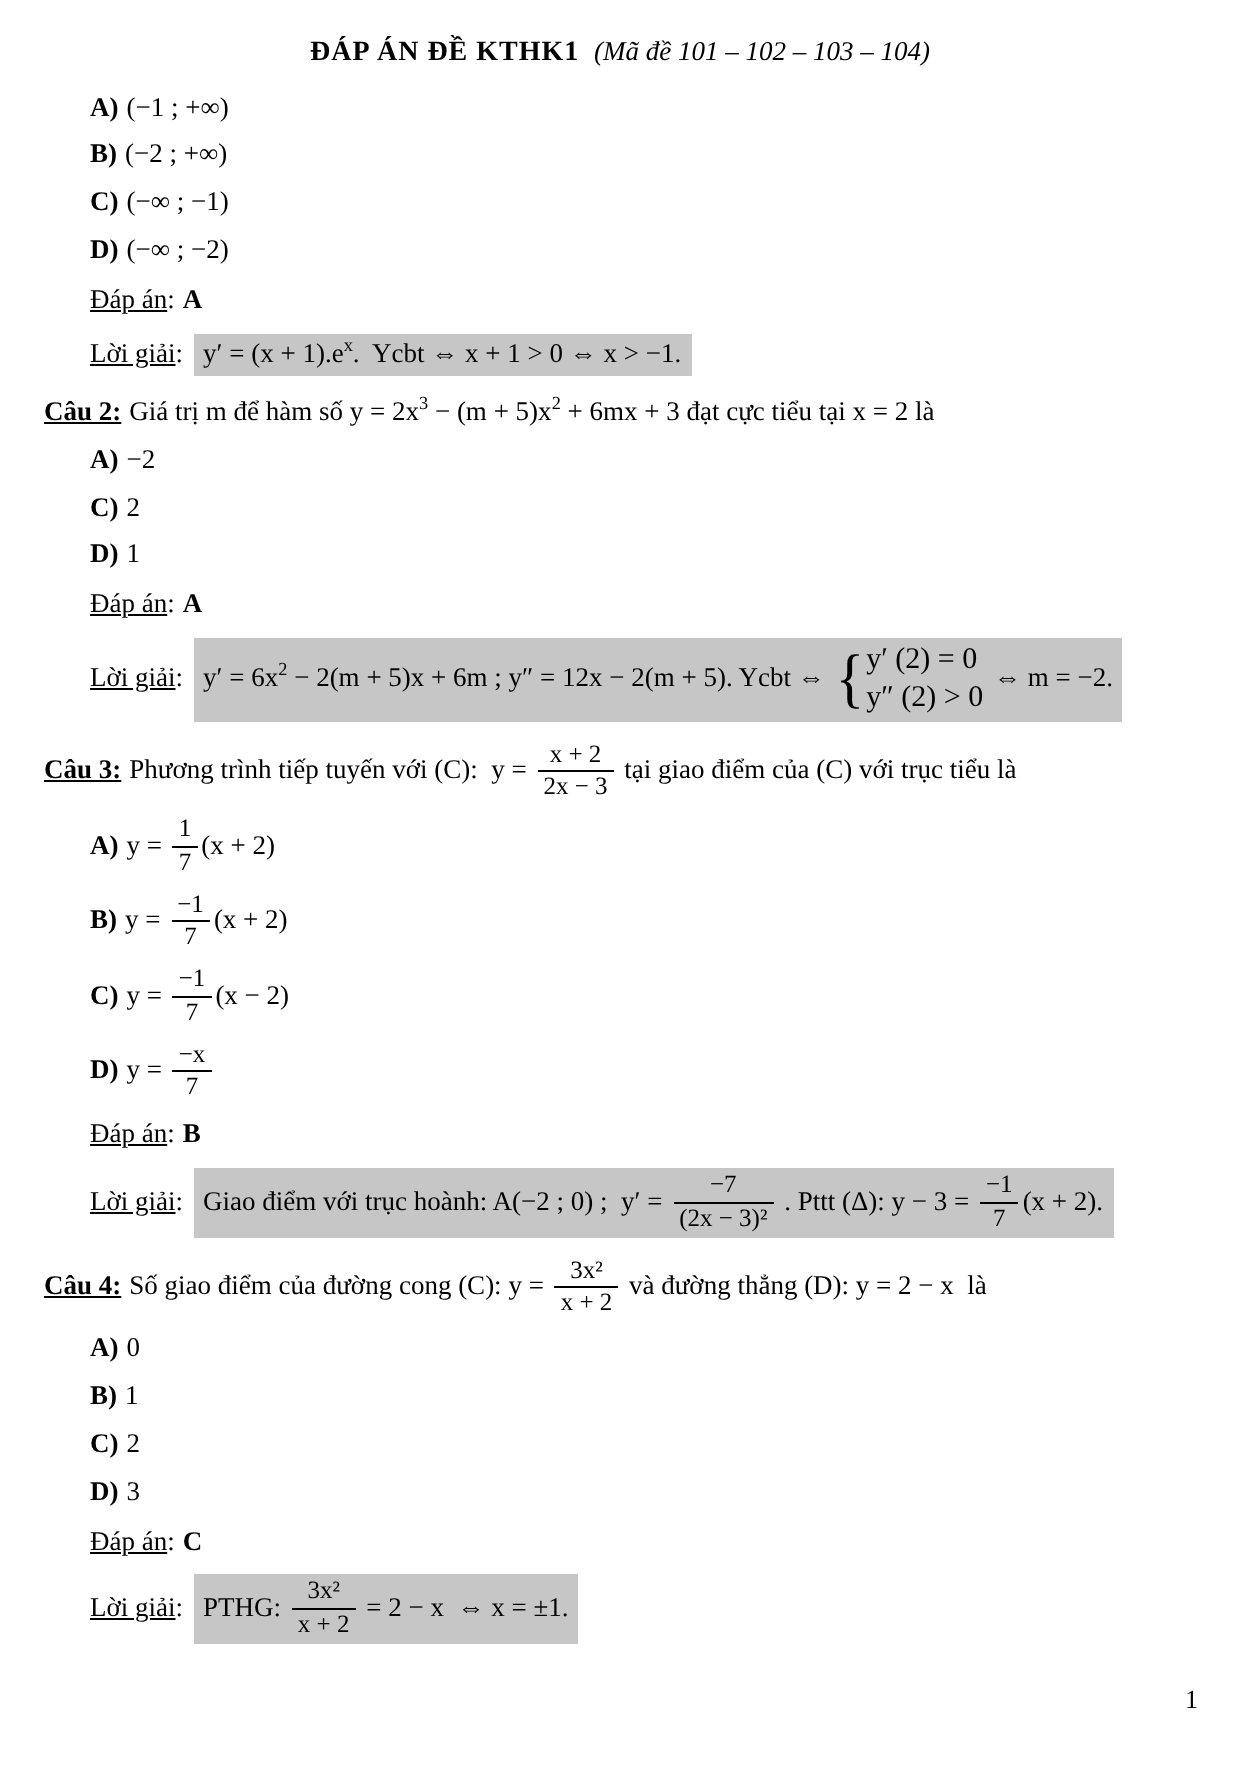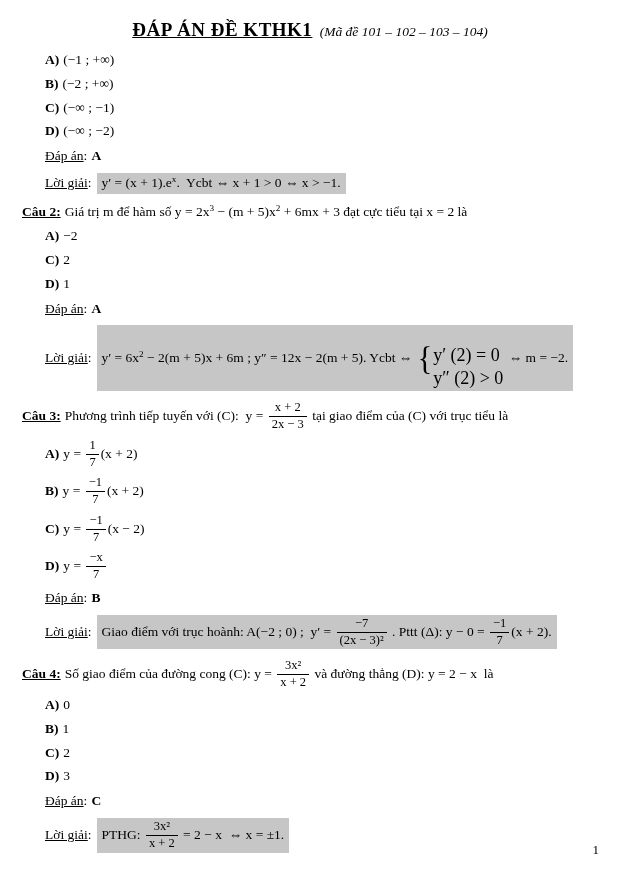--- a/index.html
+++ b/index.html
@@ -11,21 +11,21 @@
     color: #000000;
     font-family: "Liberation Serif", "DejaVu Serif", serif;
     font-size: 13.5px;
     line-height: 1.25;
     position: relative;
     overflow: hidden;
   }
   .page { padding: 18px 26px 0 22px; }
 
   .title-line { text-align: center; margin-bottom: 6px; white-space: nowrap; }
-  .doc-title { font-weight: bold; font-size: 19px; text-decoration: underline; letter-spacing: 0.5px; }
+  .doc-title { font-weight: bold; font-size: 14px; letter-spacing: 0.5px; }
   .doc-subtitle { font-style: italic; font-size: 13.5px; margin-left: 4px; }
 
   .q { margin-top: 10px; }
   .q-head { margin: 4px 0; }
   .q-label { font-weight: bold; text-decoration: underline; margin-right: 4px; }
   .flexline { display: flex; align-items: center; }
   .t { white-space: pre; }
 
   .q-body { padding-left: 23px; }
   .opt { margin: 7px 0; font-family: Liberation Serif, serif; }
@@ -46,21 +46,21 @@
   }
 
   sup { font-size: 0.68em; vertical-align: super; line-height: 0; }
 
   .frac { display: inline-block; vertical-align: middle; text-align: center; line-height: 1.1; font-size: 12.5px; margin: 0 2px; }
   .frac .num { display: block; border-bottom: 1px solid #000; padding: 0 3px 1px 3px; }
   .frac .den { display: block; padding: 1px 3px 0 3px; }
 
   .sys { display: inline-flex; align-items: center; margin: 0 2px; }
   .sys .brace { font-size: 30px; line-height: 1; font-weight: normal; transform: scaleY(1.1); margin-right: 1px; }
-  .sys .rows { display: inline-flex; flex-direction: column; font-size: 18px; line-height: 1.25; margin-top: 17px; }
+  .sys .rows { display: inline-flex; flex-direction: column; font-size: 15px; line-height: 1.25; }
   .sys .rows span { display: block; white-space: pre; }
 
   .pageno { position: absolute; top: 842px; right: 25px; font-size: 13px; }
 </style>
 </head>
 <body>
 
 <div class="page">
 
   <div class="title-line">
@@ -179,21 +179,21 @@
         <span class="u">Đáp án</span><span>:</span><span class="ans">B</span>
       </div>
       <div class="sol-line">
         <span class="sol-label"><span class="u">Lời giải</span><span>:</span></span>
         <span class="sol-content">
           <span class="t">Giao điểm với trục hoành: A(−2 ; 0) ;  y′ = </span>
           <span class="frac">
               <span class="num">−7</span>
               <span class="den">(2x − 3)²</span>
             </span>
-          <span class="t"> . Pttt (Δ): y − 0 = </span>
+          <span class="t"> . Pttt (Δ): y − 3 = </span>
           <span class="frac">
               <span class="num">−1</span>
               <span class="den">7</span>
             </span>
           <span class="t">(x + 2).</span>
         </span>
       </div>
     </div>
   </section>
 

